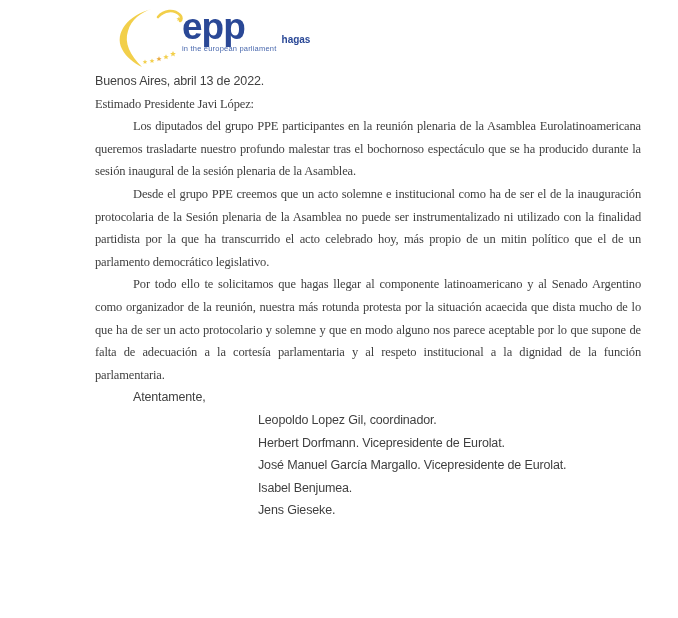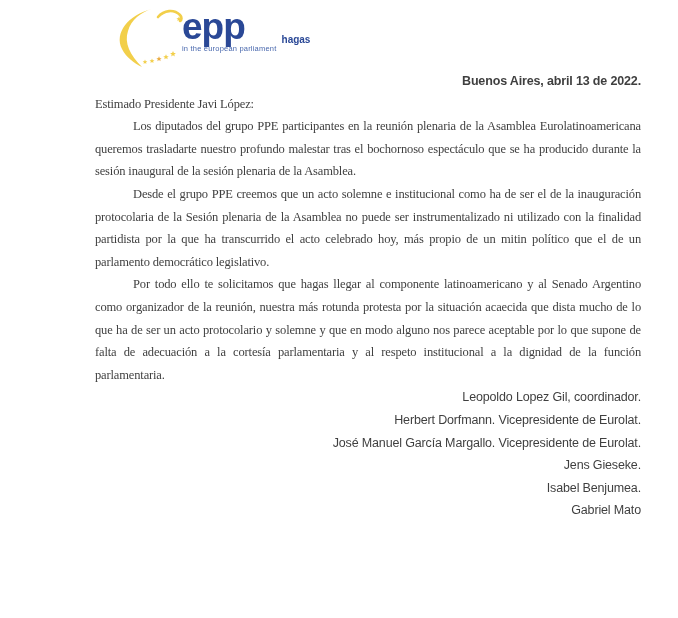--- a/index.html
+++ b/index.html
@@ -28,27 +28,27 @@
   }
   .epp-tagline{
     font-size:7.5px;color:#4a69ae;letter-spacing:.2px;
     margin-top:0px;white-space:nowrap;
   }
   
   .letter{
     position:absolute;left:95px;right:37px;top:70px;
     font-size:12.5px;line-height:22.6px;letter-spacing:-0.15px;
   }
-  .date-line{text-align:right;font-weight:bold;}
+  .date-line{text-align:left;}
   .salutation{text-align:left;font-family:Liberation Serif, serif;}
   .letter p{
     margin:0;text-align:justify;text-indent:38px;font-family:Liberation Serif, serif;
   }
   .closing{text-indent:38px;}
-  .signature-list{margin-left:163px;text-align:right;}
+  .signature-list{margin-left:163px;}
   .signature-item{white-space:nowrap;}
 </style>
 </head>
 <body>
 
 <div class="page">
 
   <div class="logo">
     <span>
       <svg width="74" height="64" viewBox="0 0 74 62" aria-hidden="true">
@@ -74,23 +74,23 @@
       <div class="epp-tagline">in the european parliament</div>
     </div>
   </div>
 
   <div class="letter">
     <div class="date-line">Buenos Aires, abril 13 de 2022.</div>
     <div class="salutation">Estimado Presidente Javi López:</div>
     <p>Los diputados del grupo PPE participantes en la reunión plenaria de la Asamblea Eurolatinoamericana queremos trasladarte nuestro profundo malestar tras el bochornoso espectáculo que se ha producido durante la sesión inaugural de la sesión plenaria de la Asamblea.</p>
     <p>Desde el grupo PPE creemos que un acto solemne e institucional como ha de ser el de la inauguración protocolaria de la Sesión plenaria de la Asamblea no puede ser instrumentalizado ni utilizado con la finalidad partidista por la que ha transcurrido el acto celebrado hoy, más propio de un mitin político que el de un parlamento democrático legislativo.</p>
     <p>Por todo ello te solicitamos que hagas llegar al componente latinoamericano y al Senado Argentino como organizador de la reunión, nuestra más rotunda protesta por la situación acaecida que dista mucho de lo que ha de ser un acto protocolario y solemne y que en modo alguno nos parece aceptable por lo que supone de falta de adecuación a la cortesía parlamentaria y al respeto institucional a la dignidad de la función parlamentaria.</p>
+    <div class="closing">Atentamente,</div>
     <div class="signature-list">
       <div class="signature-item">Leopoldo Lopez Gil, coordinador.</div>
       <div class="signature-item">Herbert Dorfmann. Vicepresidente de Eurolat.</div>
       <div class="signature-item">José Manuel García Margallo. Vicepresidente de Eurolat.</div>
+      <div class="signature-item">Isabel Benjumea.</div>
       <div class="signature-item">Jens Gieseke.</div>
-      <div class="signature-item">Isabel Benjumea.</div>
-      <div class="signature-item">Gabriel Mato</div>
     </div>
   </div>
 
 </div>
 
 </body></html>

